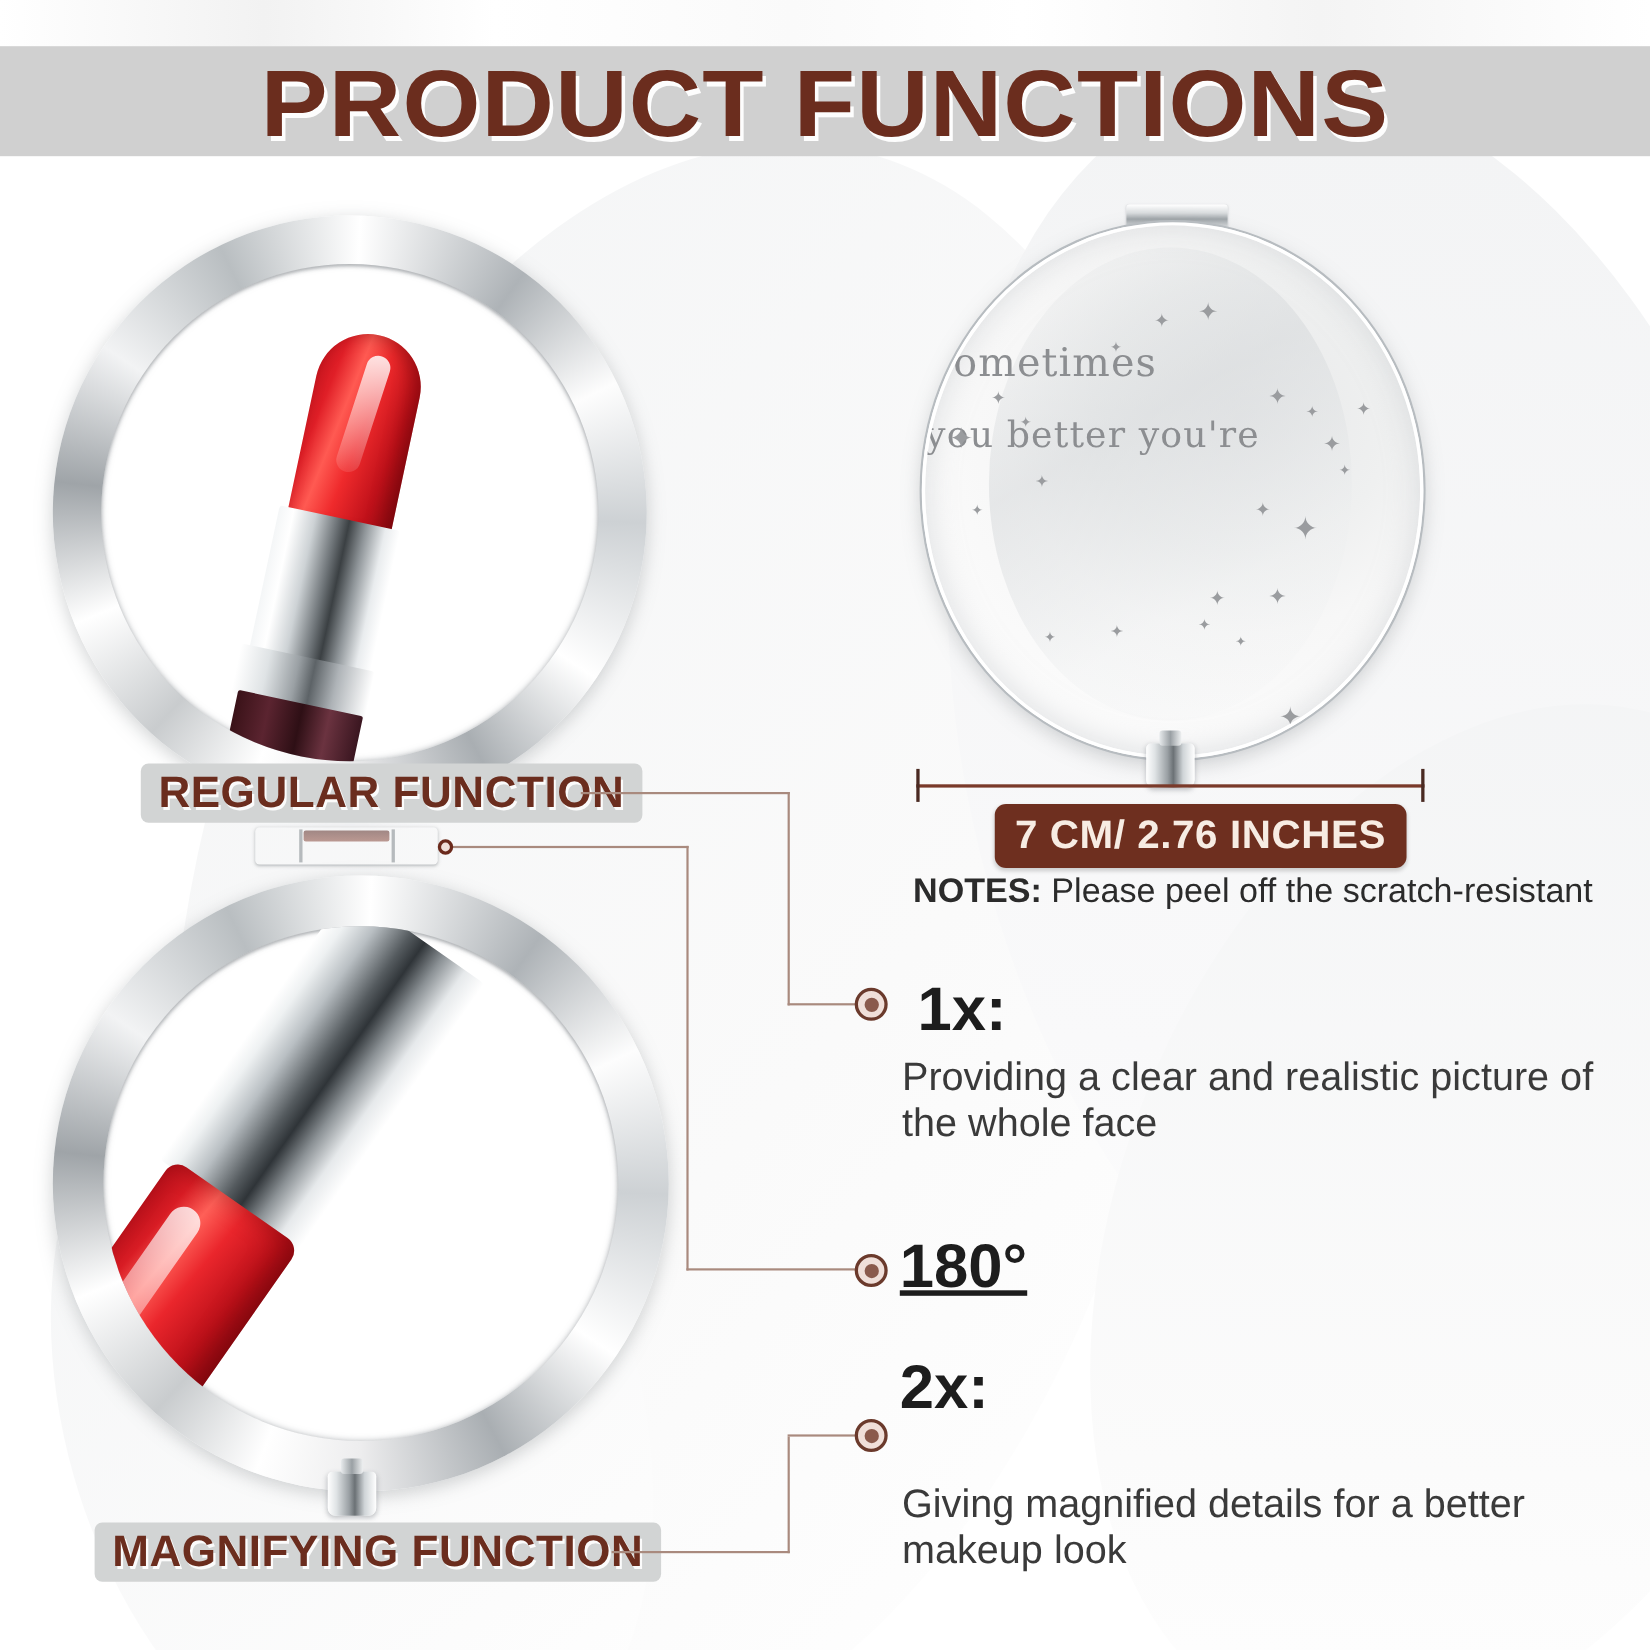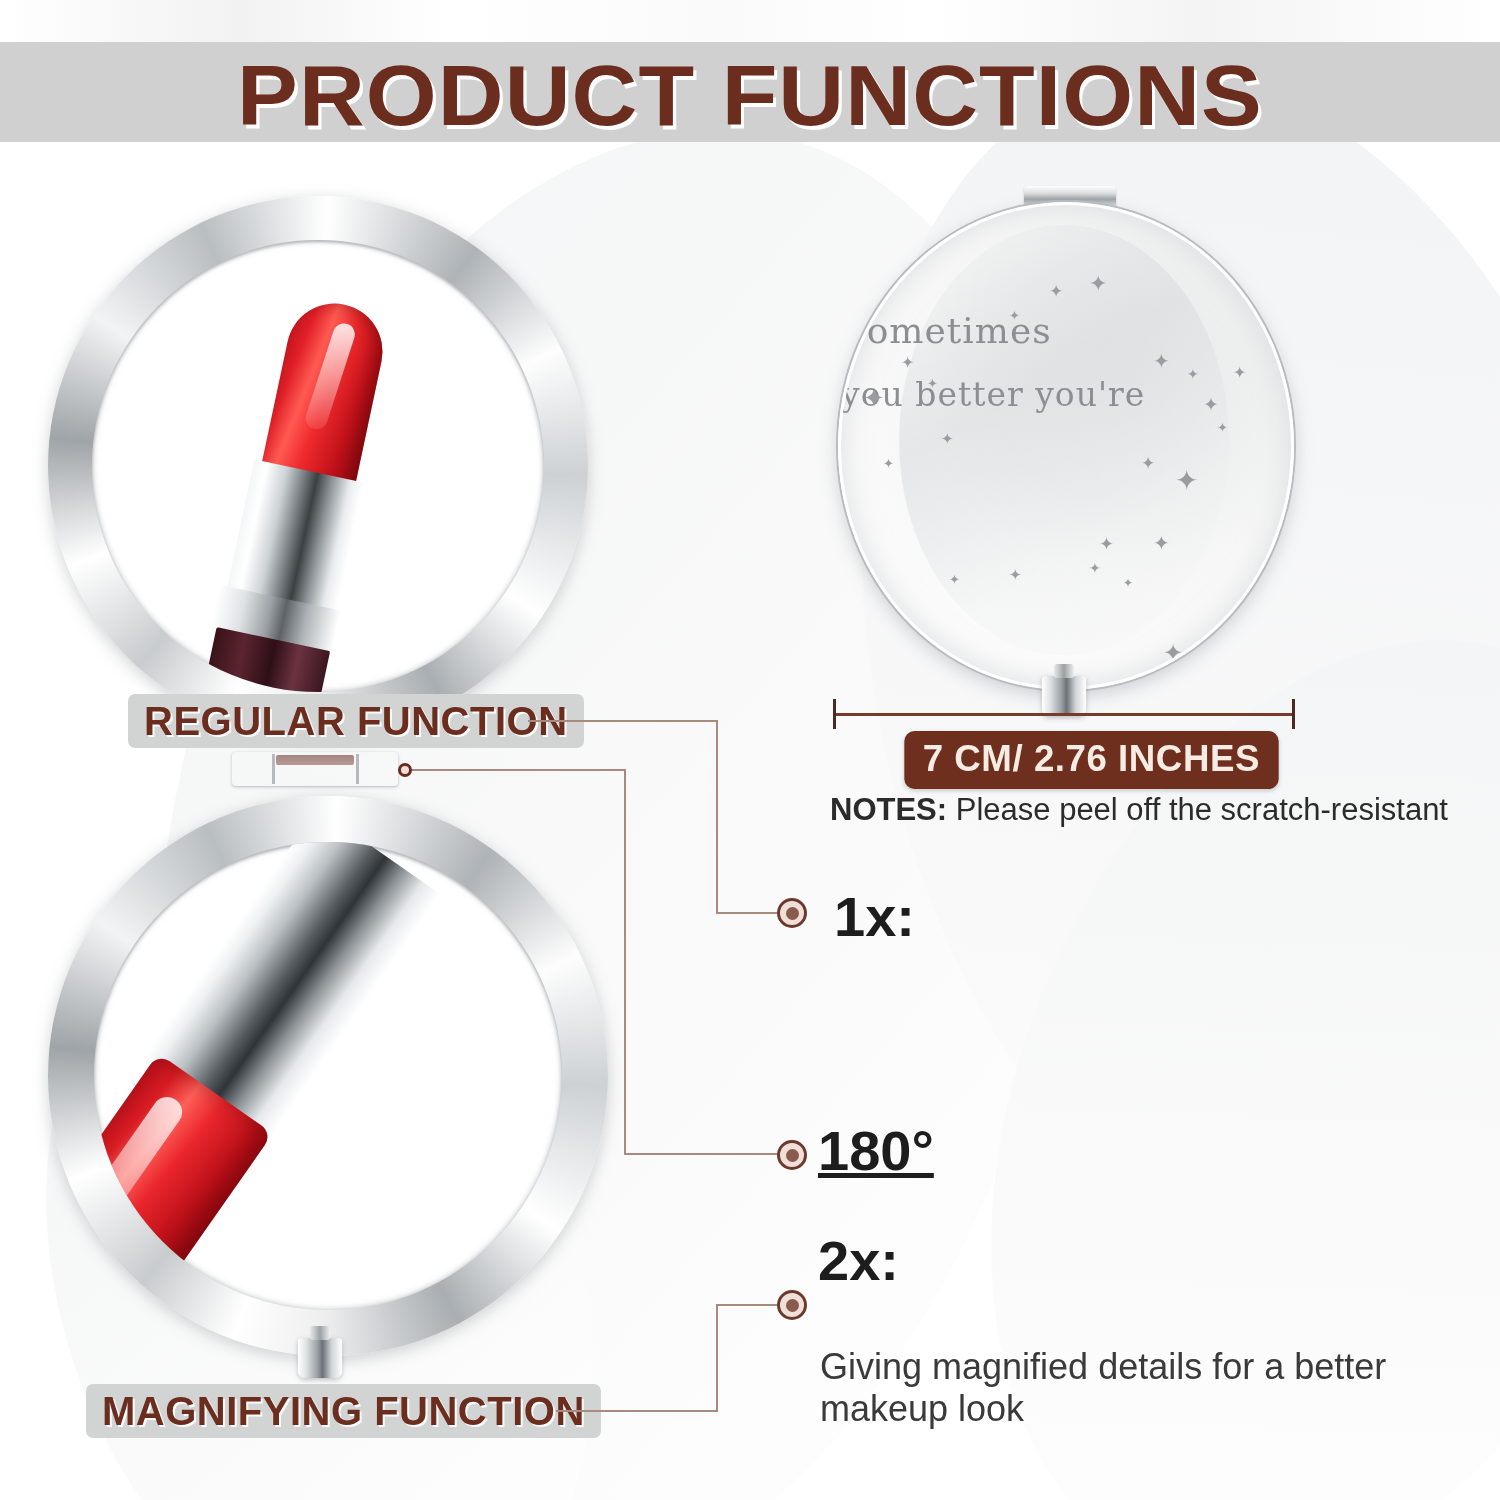--- a/index.html
+++ b/index.html
@@ -342,20 +342,21 @@
   <div class="dim-cap" id="dim-cap-l"></div>
   <div class="dim-cap" id="dim-cap-r"></div>
   <div class="dim-badge">7 CM/ 2.76 INCHES</div>
 
   <div class="notes">
     <span class="nlabel">NOTES:</span><span> Please peel off the scratch-resistant</span>
   </div>
 
   <div class="feat-dot" id="f1-dot"></div>
   <div class="feat-title" id="f1-title">1x:</div>
+  <div class="feat-desc" id="f1-desc">Providing a clear and realistic picture of the whole face</div>
 
   <div class="feat-dot" id="f2-dot"></div>
   <div class="feat-title" id="f2-title">180°</div>
 
   <div class="feat-dot" id="f3-dot"></div>
   <div class="feat-title" id="f3-title">2x:</div>
   <div class="feat-desc" id="f3-desc">Giving magnified details for a better makeup look</div>
 
 </div>
 

